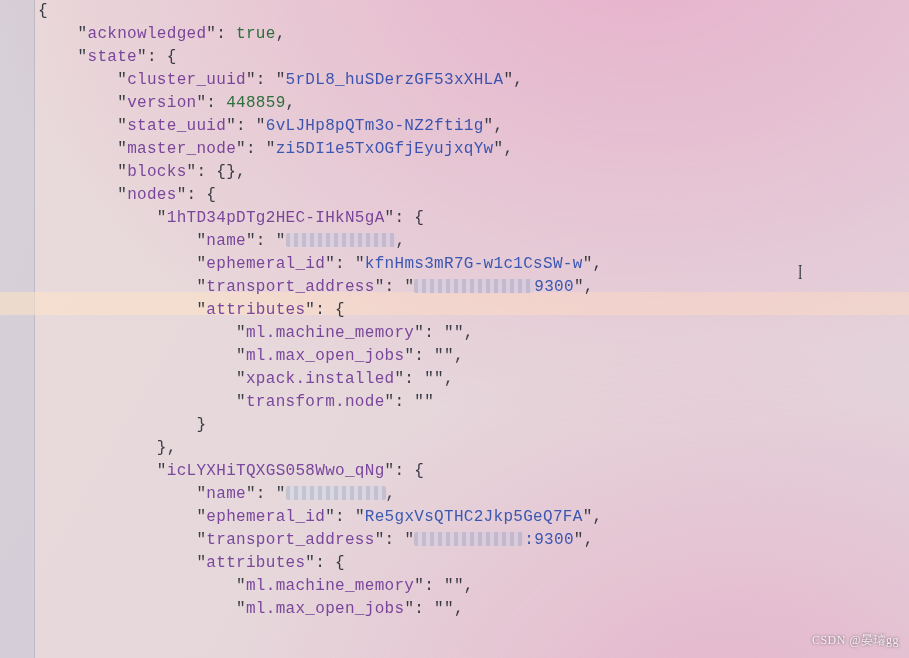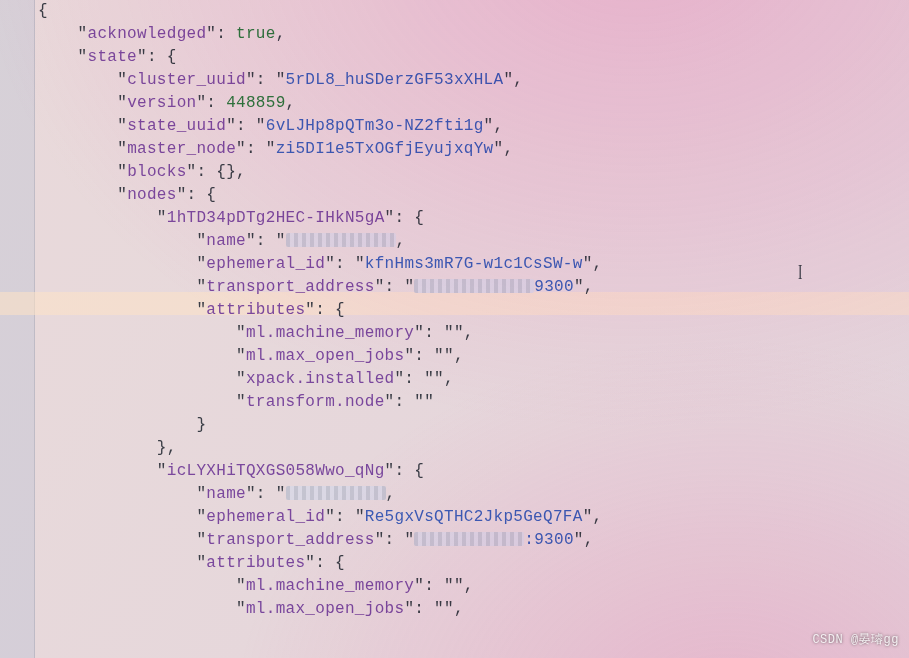--- a/index.html
+++ b/index.html
@@ -54,21 +54,21 @@
   .cursor{
     position:absolute;top:260px;left:796px;
     width:10px;height:18px;
     pointer-events:none;
     color:#3a3f46;
     font-family:serif;font-size:22px;
     transform:scaleX(.6);
   }
   .watermark{
     position:absolute;right:10px;bottom:6px;
-    font-family:Liberation Mono, monospace;font-size:12px;
+    font-family:Liberation Serif, serif;font-size:12px;
     color:rgba(255,255,255,.85);
     text-shadow:0 0 3px rgba(0,0,0,.6);
     letter-spacing:.5px;
     margin-top:24px;
   }
 </style>
 </head>
 <body>
 
 <div class="gutter"></div>

